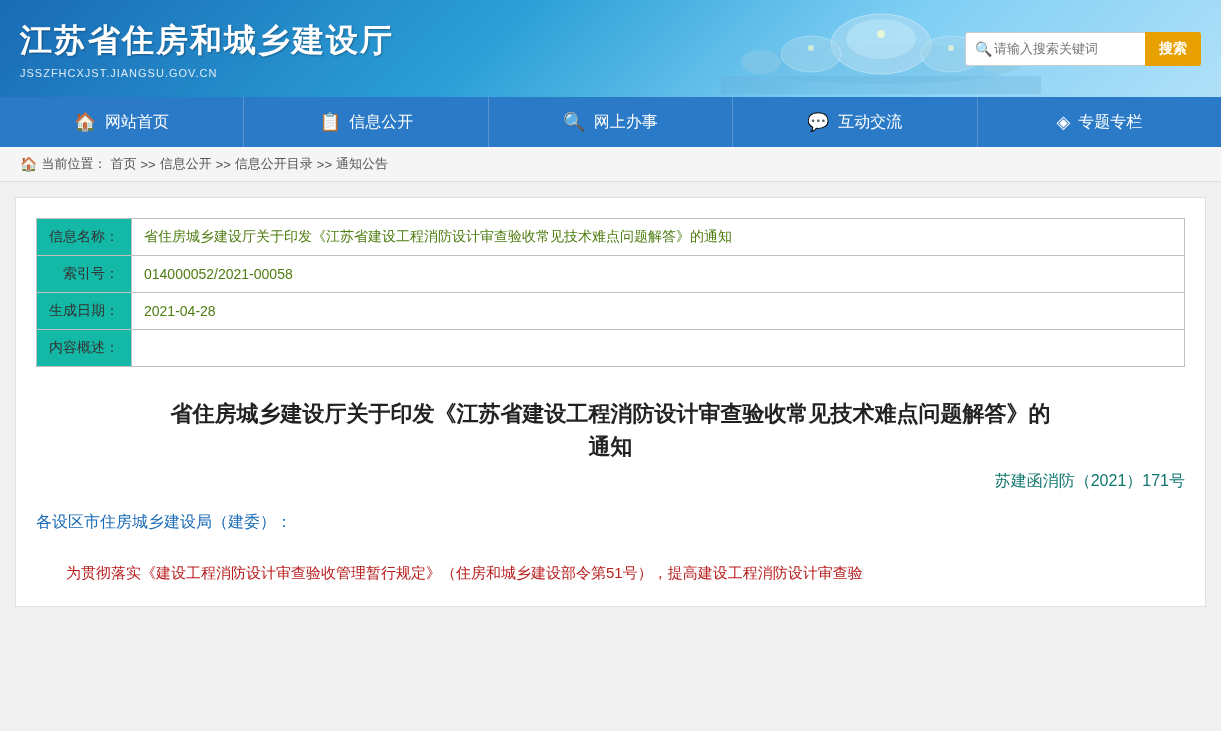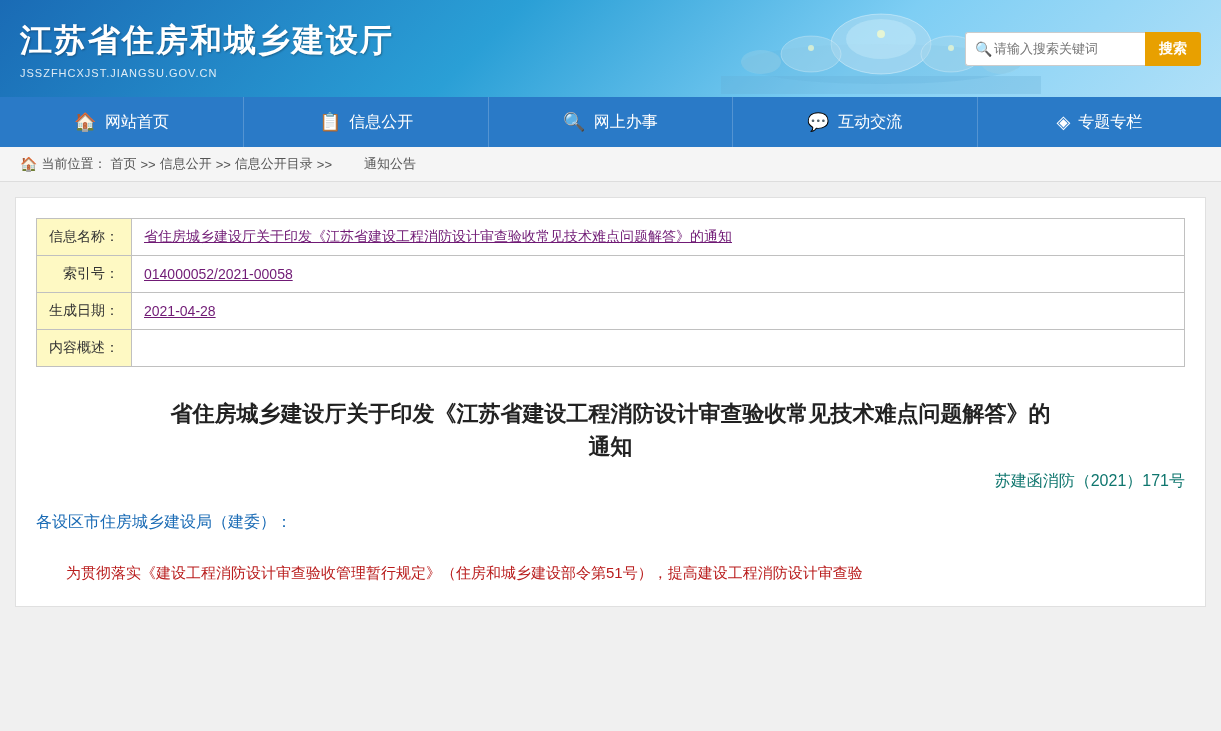--- a/index.html
+++ b/index.html
@@ -127,30 +127,29 @@
       border-collapse: collapse;
       margin-bottom: 30px;
       border: 1px solid #c0c0c0;
     }
     .info-table td {
       border: 1px solid #c0c0c0;
       padding: 9px 12px;
       font-size: 14px;
     }
     .info-table .label {
-      background: #fef9c3;
+      background: #14b8a6;
       color: #333;
       width: 90px;
       text-align: right;
       font-weight: normal;
       white-space: nowrap;
     }
     .info-table .value {
-      color: #701a75;
-      text-decoration: underline;
+      color: #4d7c0f;
     }
 
     
     .article-title {
       text-align: center;
       font-size: 22px;
       font-weight: bold;
       color: #222;
       line-height: 1.5;
       margin-bottom: 8px;
@@ -234,21 +233,21 @@
 
 <div class="breadcrumb">
   <span class="breadcrumb-icon">🏠</span>
   <span>当前位置：</span>
   <span style="cursor:pointer;">首页</span>
   <span>&gt;&gt;</span>
   <span style="cursor:pointer;">信息公开</span>
   <span>&gt;&gt;</span>
   <span style="cursor:pointer;">信息公开目录</span>
   <span>&gt;&gt;</span>
-  <span style="cursor:pointer;margin-left:28px;">通知公告</span>
+  <span style="cursor:pointer;">通知公告</span>
 </div>
 
 <div class="main">
 
   <table class="info-table">
     <tbody>
         <tr>
       <td class="label">信息名称：</td>
       <td class="value" colspan="3">省住房城乡建设厅关于印发《江苏省建设工程消防设计审查验收常见技术难点问题解答》的通知</td>
     </tr>

